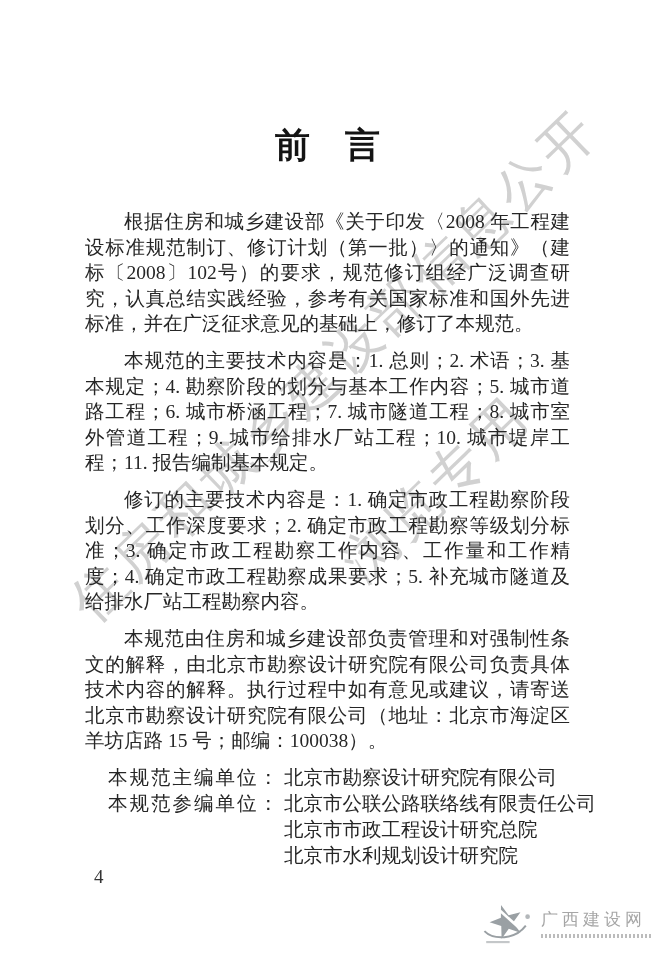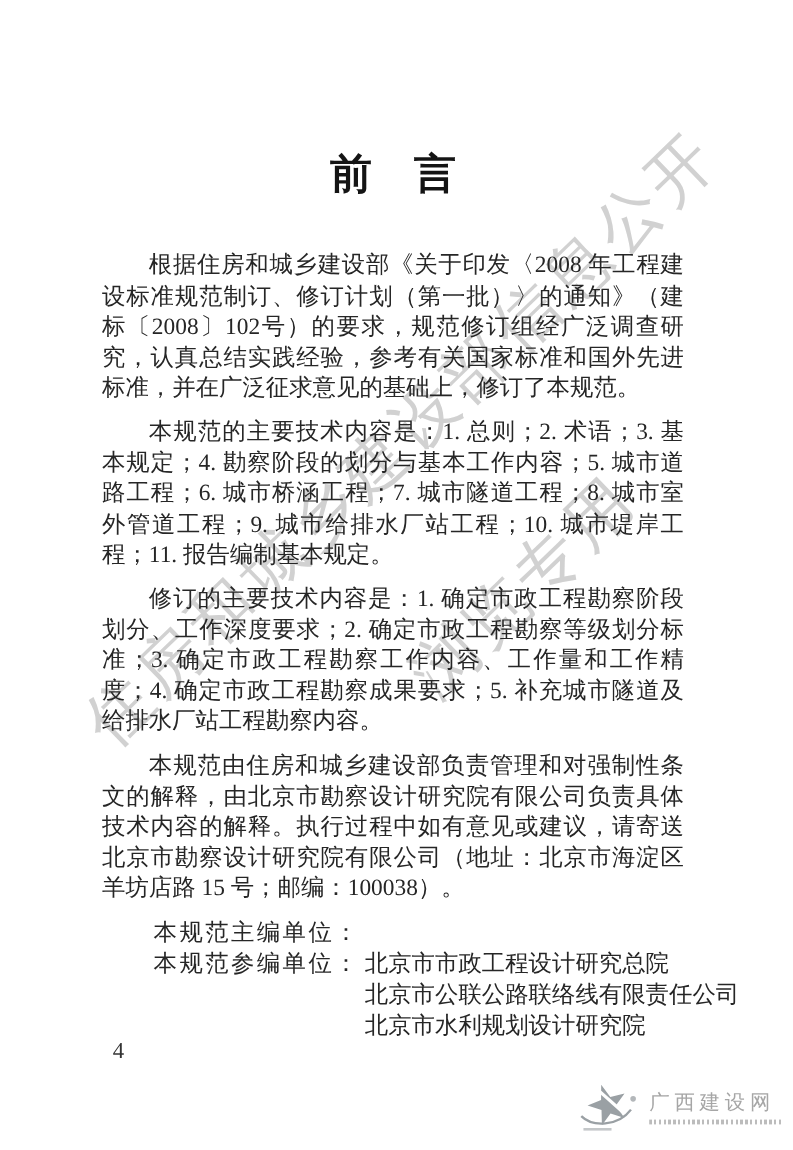--- a/index.html
+++ b/index.html
@@ -46,21 +46,21 @@
     font-size:19.5px;
     line-height:25.6px;
     text-align:justify;
     text-justify:inter-character;
     text-indent:2em;
     color:#262626;
   }
   
   .units{font-size:19.5px;line-height:26px;}
   .unit-row{display:flex;align-items:flex-start;padding-left:34px;}
-  .unit-label{letter-spacing:2px;white-space:nowrap;margin-right:4px;margin-left:20px;}
+  .unit-label{letter-spacing:2px;white-space:nowrap;margin-right:4px;}
   .unit-values div{white-space:nowrap;}
   
   .page-number{
     position:absolute;
     left:94px;top:866px;
     font-size:19px;
     z-index:2;
     color:#333;
   }
   
@@ -97,26 +97,29 @@
     <h1 class="doc-title">前　言</h1>
 
     <p>根据住房和城乡建设部《关于印发〈2008 年工程建设标准规范制订、修订计划（第一批）〉的通知》（建标〔2008〕102号）的要求，规范修订组经广泛调查研究，认真总结实践经验，参考有关国家标准和国外先进标准，并在广泛征求意见的基础上，修订了本规范。</p>
     <p>本规范的主要技术内容是：1. 总则；2. 术语；3. 基本规定；4. 勘察阶段的划分与基本工作内容；5. 城市道路工程；6. 城市桥涵工程；7. 城市隧道工程；8. 城市室外管道工程；9. 城市给排水厂站工程；10. 城市堤岸工程；11. 报告编制基本规定。</p>
     <p>修订的主要技术内容是：1. 确定市政工程勘察阶段划分、工作深度要求；2. 确定市政工程勘察等级划分标准；3. 确定市政工程勘察工作内容、工作量和工作精度；4. 确定市政工程勘察成果要求；5. 补充城市隧道及给排水厂站工程勘察内容。</p>
     <p>本规范由住房和城乡建设部负责管理和对强制性条文的解释，由北京市勘察设计研究院有限公司负责具体技术内容的解释。执行过程中如有意见或建议，请寄送北京市勘察设计研究院有限公司（地址：北京市海淀区羊坊店路 15 号；邮编：100038）。</p>
 
     <div class="units">
       <div class="unit-row">
         <span class="unit-label">本规范主编单位：</span>
+        <div class="unit-values">
+          <div>北京市勘察设计研究院有限公司</div>
+        </div>
       </div>
       <div class="unit-row">
         <span class="unit-label">本规范参编单位：</span>
         <div class="unit-values">
+          <div>北京市公联公路联络线有限责任公司</div>
           <div>北京市市政工程设计研究总院</div>
-          <div>北京市公联公路联络线有限责任公司</div>
           <div>北京市水利规划设计研究院</div>
         </div>
       </div>
     </div>
   </div>
 
   <div class="page-number">4</div>
 
   <div class="site-logo">
     <span>

